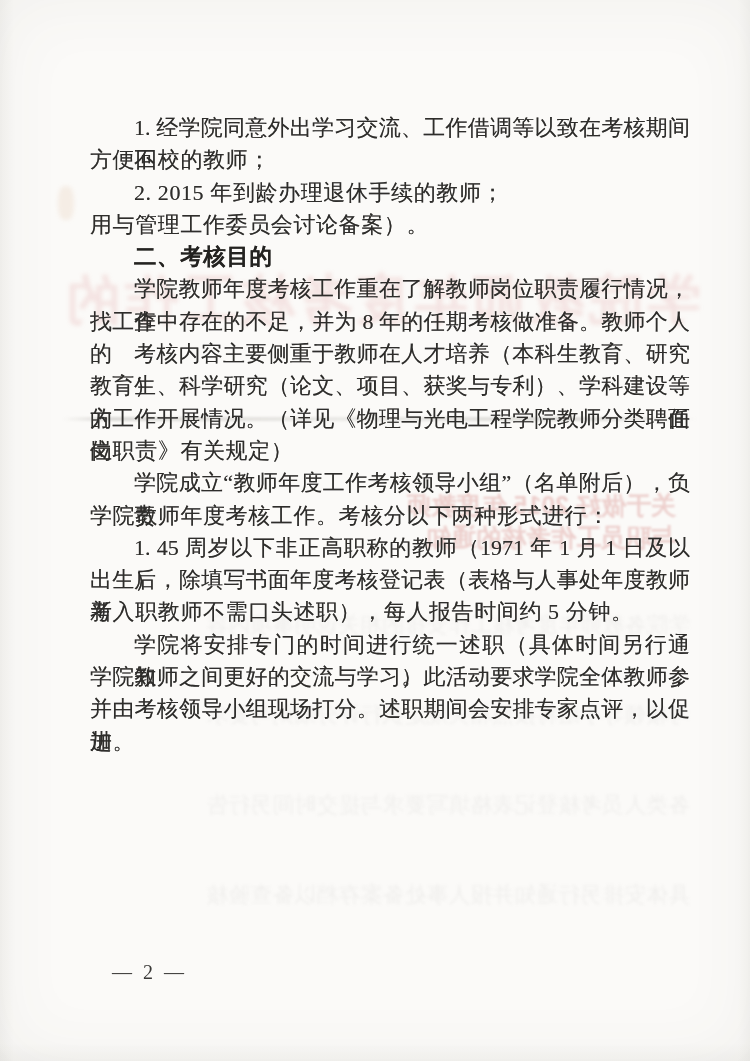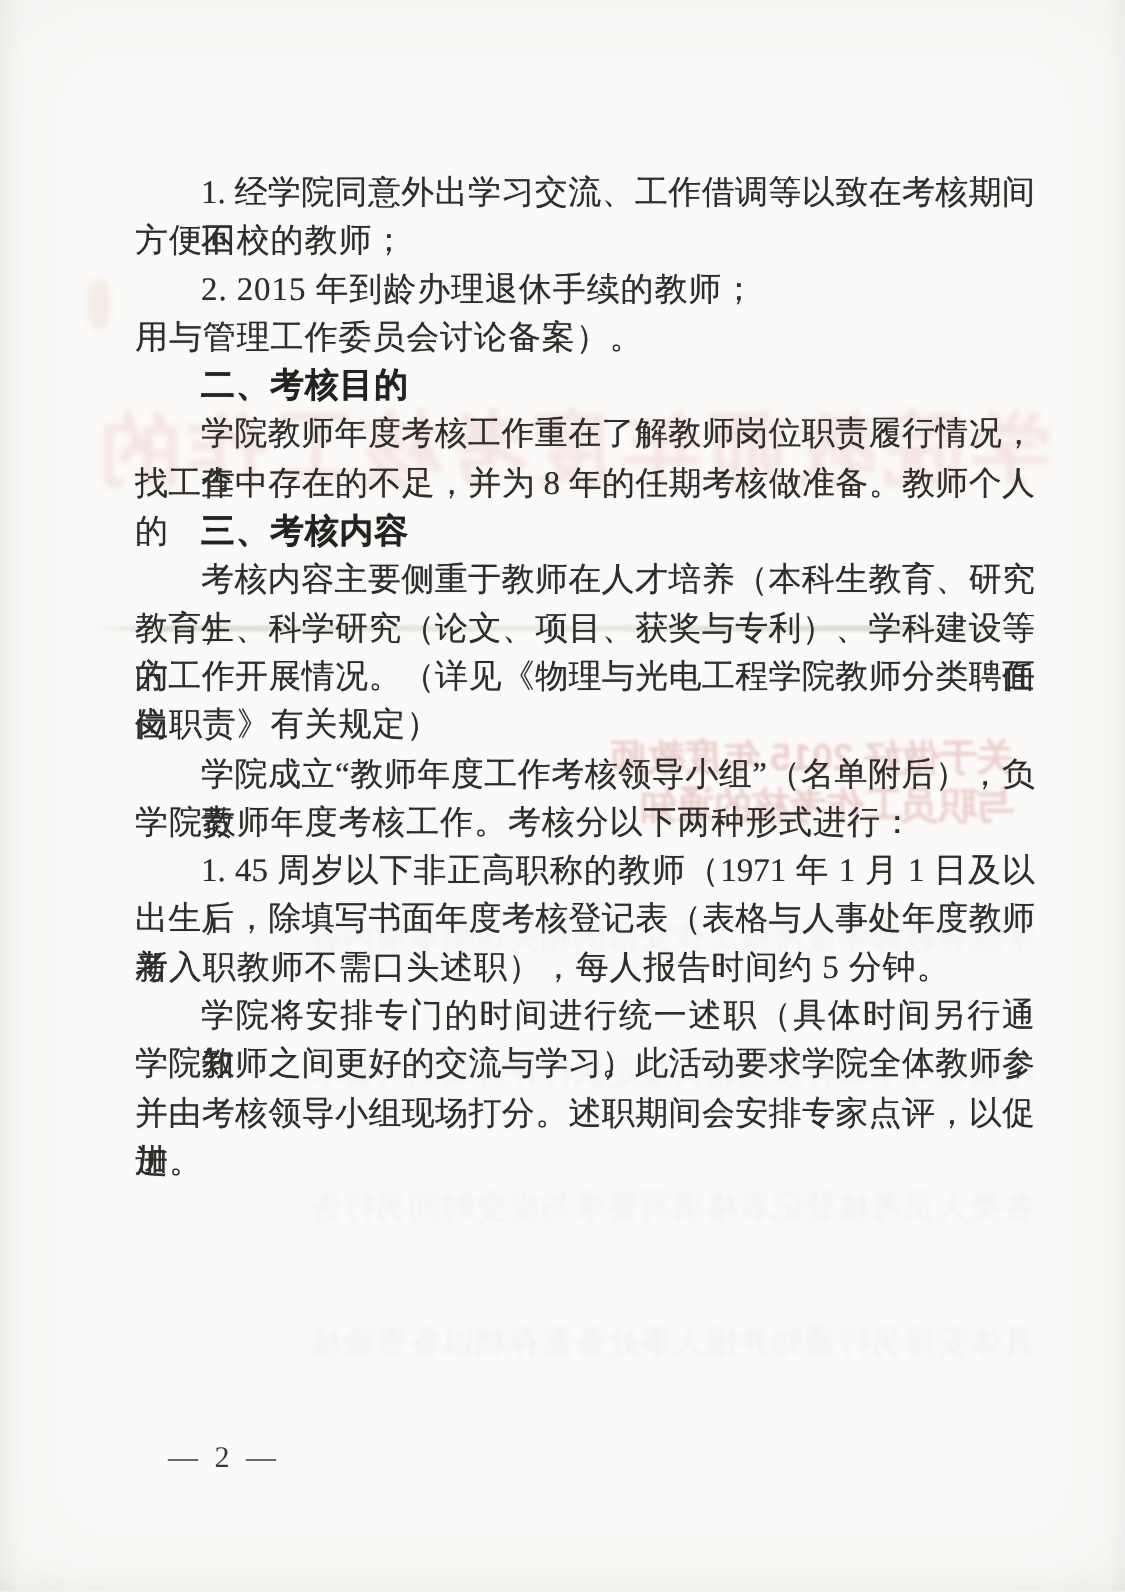--- a/index.html
+++ b/index.html
@@ -92,21 +92,20 @@
     </div>
 
   <main class="textcol">
       <p class="line indent justify">1. 经学院同意外出学习交流、工作借调等以致在考核期间不</p>
       <p class="line">方便回校的教师；</p>
       <p class="line indent">2. 2015 年到龄办理退休手续的教师；</p>
       <p class="line">用与管理工作委员会讨论备案）。</p>
       <p class="line heading indent">二、考核目的</p>
       <p class="line indent justify">学院教师年度考核工作重在了解教师岗位职责履行情况，查</p>
       <p class="line justify">找工作中存在的不足，并为 8 年的任期考核做准备。教师个人的</p>
-      <p class="line heading indent">三、考核内容</p>
       <p class="line indent justify">考核内容主要侧重于教师在人才培养（本科生教育、研究生</p>
       <p class="line justify">教育）、科学研究（论文、项目、获奖与专利）、学科建设等方面</p>
       <p class="line justify">的工作开展情况。（详见《物理与光电工程学院教师分类聘任岗</p>
       <p class="line">位职责》有关规定）</p>
       <p class="line indent justify">学院成立“教师年度工作考核领导小组”（名单附后），负责</p>
       <p class="line">学院教师年度考核工作。考核分以下两种形式进行：</p>
       <p class="line indent justify">1. 45 周岁以下非正高职称的教师（1971 年 1 月 1 日及以后</p>
       <p class="line justify">出生），除填写书面年度考核登记表（表格与人事处年度教师考</p>
       <p class="line">新入职教师不需口头述职），每人报告时间约 5 分钟。</p>
       <p class="line indent justify">学院将安排专门的时间进行统一述职（具体时间另行通知），</p>

